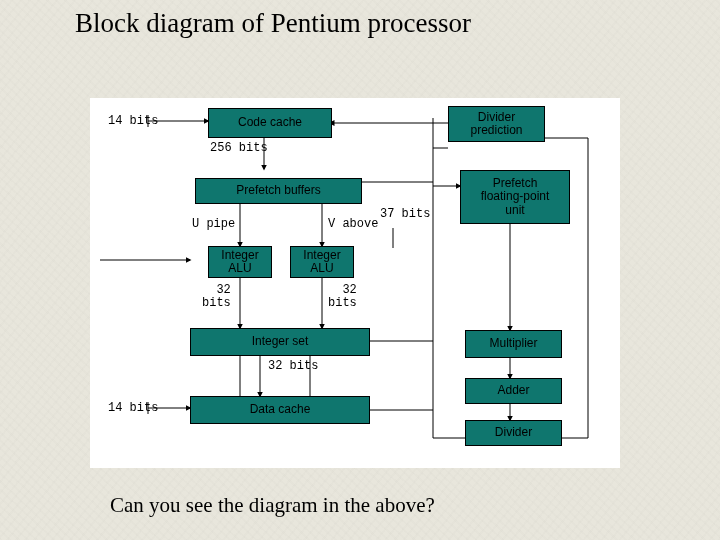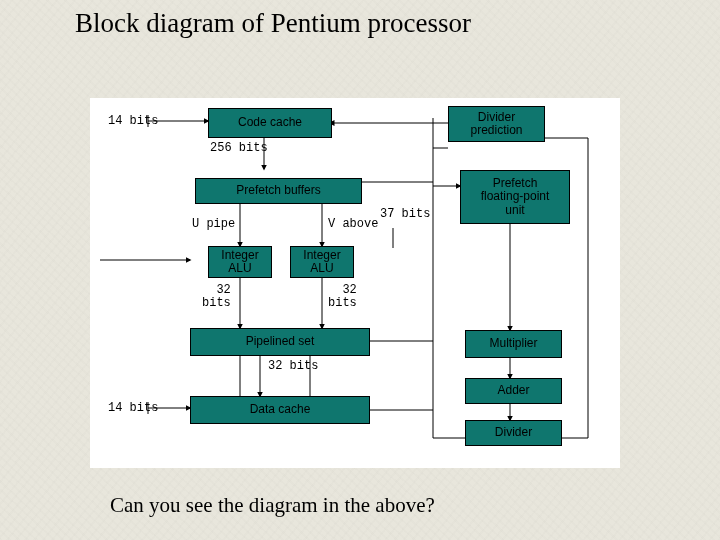--- a/index.html
+++ b/index.html
@@ -80,21 +80,21 @@
         <span>Prefetch buffers</span>
       </div>
     <div class="box" style="left:370px;top:72px;width:108px;height:52px;white-space:pre-line"><span>Prefetch
 floating-point
 unit</span></div>
     <div class="box" style="left:118px;top:148px;width:62px;height:30px;white-space:pre-line"><span>Integer
 ALU</span></div>
     <div class="box" style="left:200px;top:148px;width:62px;height:30px;white-space:pre-line"><span>Integer
 ALU</span></div>
     <div class="box" style="left:100px;top:230px;width:178px;height:26px">
-        <span>Pipelined set</span>
+        <span>Integer set</span>
       </div>
     <div class="box" style="left:375px;top:232px;width:95px;height:26px">
         <span>Multiplier</span>
       </div>
     <div class="box" style="left:375px;top:280px;width:95px;height:24px">
         <span>Adder</span>
       </div>
     <div class="box" style="left:375px;top:322px;width:95px;height:24px">
         <span>Divider</span>
       </div>

